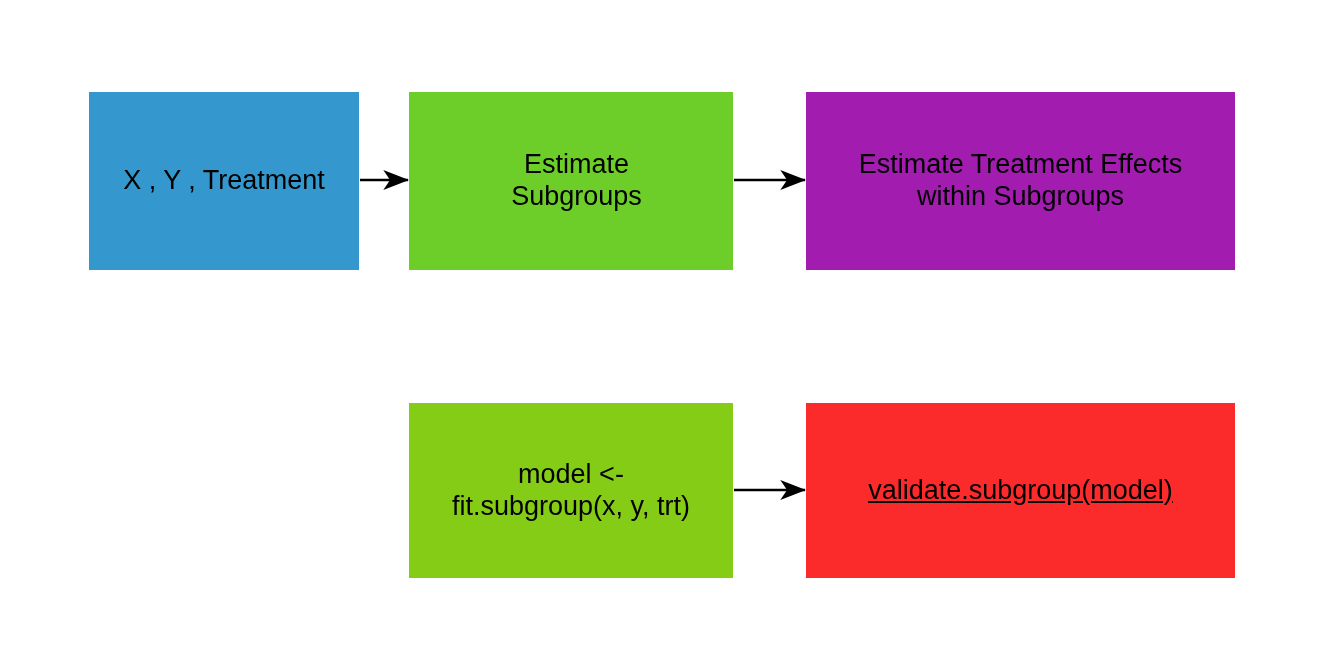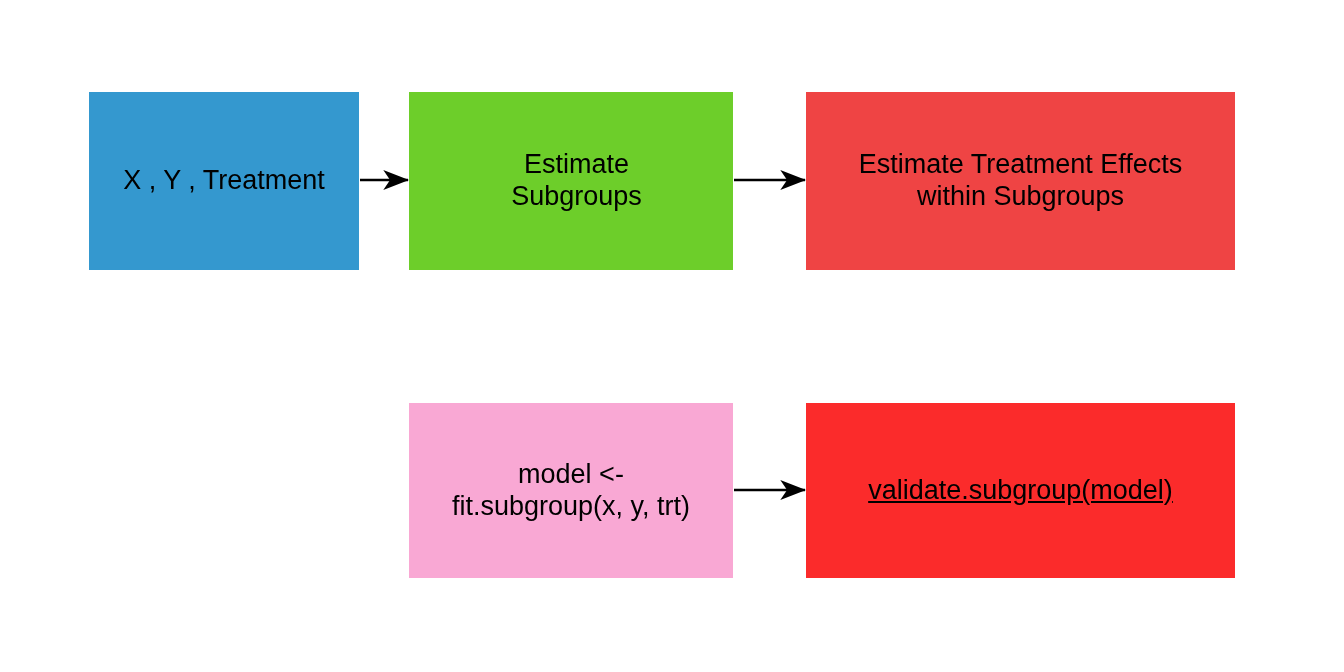--- a/index.html
+++ b/index.html
@@ -92,26 +92,26 @@
 
   <div class="node" id="node-data" style="background-color: rgb(52, 152, 207);">
     <span>X , Y , Treatment</span>
   </div>
 
   <div class="node" id="node-estimate-subgroups" style="background-color: rgb(109, 206, 42); padding-left: 11px;">
     <span>Estimate
 Subgroups</span>
   </div>
 
-  <div class="node" id="node-estimate-effects" style="background-color: #ef4444;">
+  <div class="node" id="node-estimate-effects" style="background-color: #a21caf;">
     <span>Estimate Treatment Effects
 within Subgroups</span>
   </div>
 
-  <div class="node" id="node-fit-subgroup" style="background-color: #f9a8d4;">
+  <div class="node" id="node-fit-subgroup" style="background-color: #84cc16;">
     <span>model &lt;-
 fit.subgroup(x, y, trt)</span>
   </div>
 
   <div class="node" id="node-validate-subgroup" style="background-color: rgb(251, 43, 43);">
     <span>validate.subgroup(model)</span>
   </div>
 
 </div>
 

